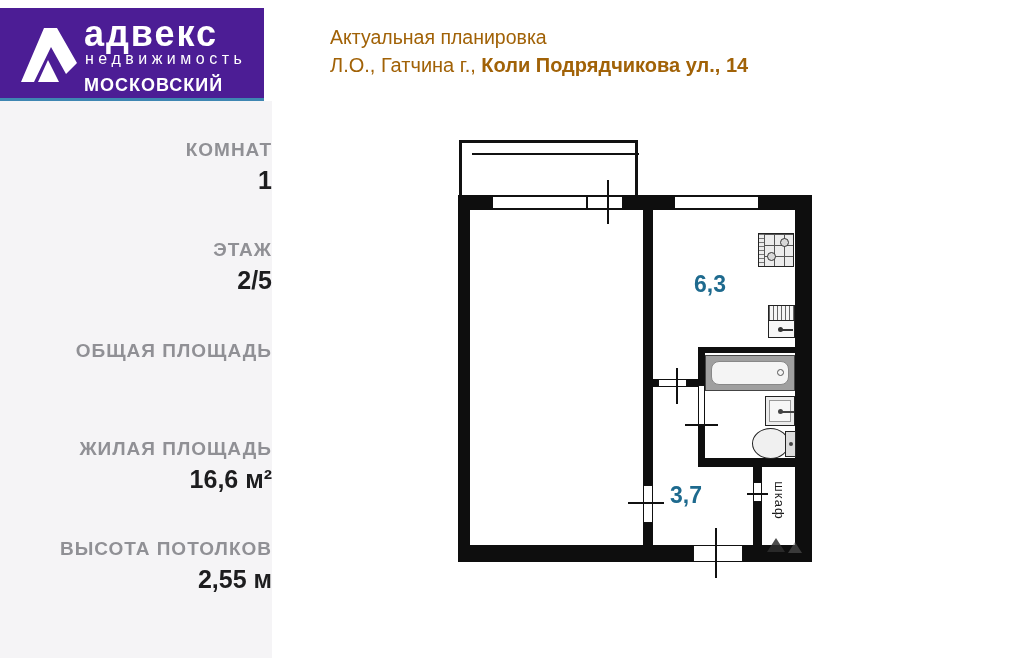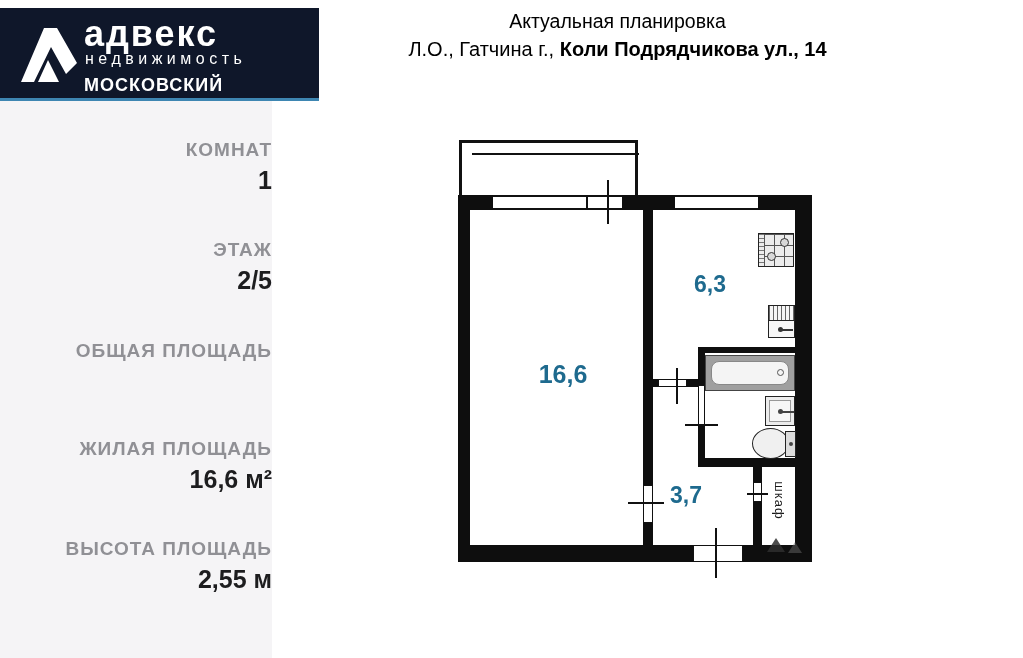--- a/index.html
+++ b/index.html
@@ -1,29 +1,29 @@
 <!DOCTYPE html>
 <html><head>
 <meta charset="utf-8">
 <style>
   html,body{margin:0;padding:0;}
   body{width:1023px;height:658px;position:relative;overflow:hidden;background:#ffffff;
        font-family:"Liberation Sans", sans-serif;}
   .abs{position:absolute;}
   
   .sidebar-bg{left:0;top:101px;width:272px;height:557px;background:#f5f4f6;}
-  .logo-box{left:0;top:8px;width:319px;height:90px;background:#0f172a;border-bottom:3px solid #3e86b2;}
+  .logo-box{left:0;top:8px;width:264px;height:90px;background:#4c1d95;border-bottom:3px solid #3e86b2;}
   .logo-brand{left:84px;top:6px;font-size:36px;font-weight:700;color:#fff;letter-spacing:2px;line-height:40px;}
   .logo-tagline{left:85px;top:44px;font-size:16px;color:#fff;letter-spacing:4.5px;line-height:14px;}
   .logo-division{left:84px;top:65px;font-size:18px;font-weight:700;color:#fff;letter-spacing:1px;line-height:24px;}
   .stat{left:0;width:272px;text-align:right;}
   .stat .lbl{font-size:19px;font-weight:700;color:#909095;letter-spacing:1px;line-height:24px;}
   .stat .val{font-size:25px;font-weight:700;color:#1d1d1f;line-height:30px;margin-top:3px;}
   
-  .header{left:330px;top:8px;width:575px;text-align:center;color:#000000;}
+  .header{left:330px;top:24px;width:575px;text-align:left;color:#a16207;}
   .header .t1{font-size:19.5px;line-height:26px;}
   .header .t2{font-size:20px;line-height:27px;margin-top:2px;}
   .header .t2 b{font-weight:700;}
   
   .plan{left:455px;top:138px;width:360px;height:427px;}
   .w{position:absolute;background:#0e0e0e;}
   .win{position:absolute;background:#fff;border-top:2px solid #111;border-bottom:2px solid #111;box-sizing:border-box;}
   .open{position:absolute;background:#fff;border:1px solid #111;box-sizing:border-box;}
   .tick{position:absolute;background:#111;}
   .balcony{position:absolute;left:4px;top:2px;width:179px;height:58px;border:3px solid #111;box-sizing:border-box;background:#fff;}
@@ -85,21 +85,21 @@
   <div class="val">2/5</div>
 </div>
 <div class="abs stat" style="top:339px">
   <div class="lbl">ОБЩАЯ ПЛОЩАДЬ</div>
 </div>
 <div class="abs stat" style="top:437px">
   <div class="lbl">ЖИЛАЯ ПЛОЩАДЬ</div>
   <div class="val">16,6 м²</div>
 </div>
 <div class="abs stat" style="top:537px">
-  <div class="lbl">ВЫСОТА ПЛОЩАДЬ</div>
+  <div class="lbl">ВЫСОТА ПОТОЛКОВ</div>
   <div class="val">2,55 м</div>
 </div>
 
 <div class="abs plan">
 
   <div class="balcony">
     <div class="rail"></div>
   </div>
 
   <div class="w" style="left:3px;top:57px;width:12px;height:367px"></div>
@@ -150,20 +150,19 @@
   <div class="basin">
     <div class="inner"></div>
     <div class="dot"></div>
     <div class="line"></div>
   </div>
   <div class="toilet-bowl"></div>
   <div class="toilet-tank">
     <div class="dot"></div>
   </div>
 
-  <div class="area-label" style="left:58px;top:222px;font-size:25px">16,6</div>
   <div class="area-label" style="left:205px;top:133px;font-size:23px">6,3</div>
   <div class="area-label" style="left:181px;top:344px;font-size:23px">3,7</div>
   <div class="closet-label">шкаф</div>
 
   <div class="wm-tri" style="left:312px;top:400px;border-bottom:14px solid #2e2e2e;opacity:.85"></div>
   <div class="wm-tri" style="left:333px;top:404px;border-left-width:7px;border-right-width:7px;border-bottom:11px solid #666;opacity:.5"></div>
 </div>
 
 </body></html>

